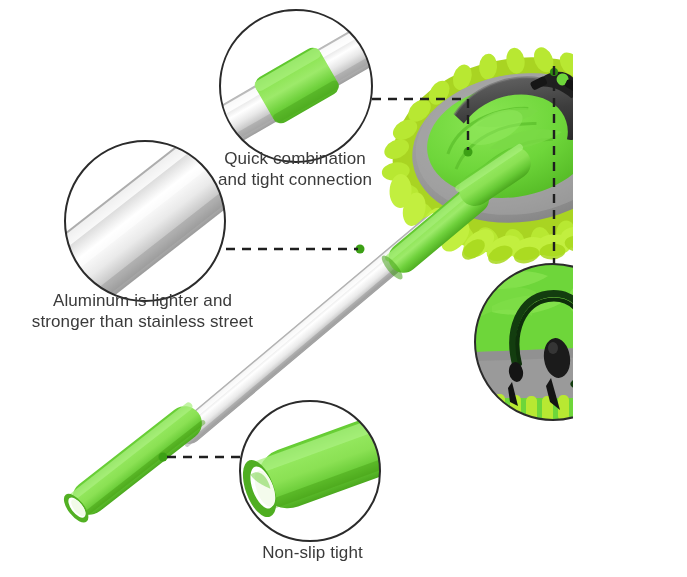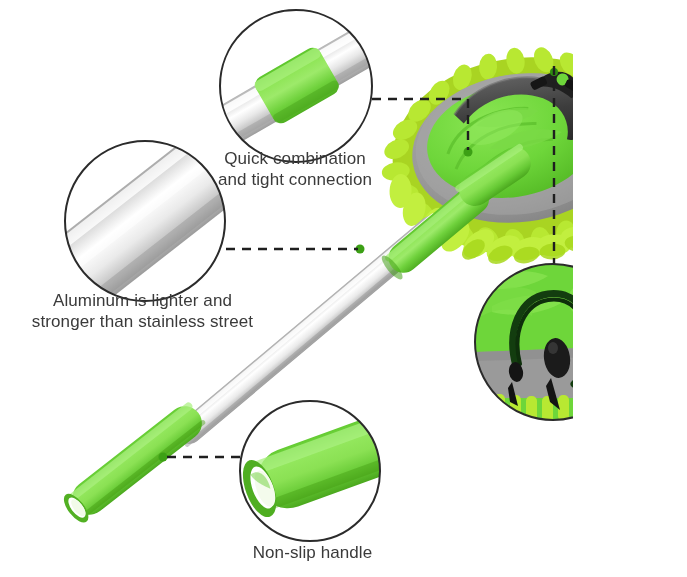--- a/index.html
+++ b/index.html
@@ -342,15 +342,15 @@
     </g>
   </svg>
 
   <div class="callout-label" id="label-quick">Quick combination
 and tight connection</div>
 
   <div class="callout-label" id="label-alum">Aluminum is lighter and
 stronger than stainless street</div>
 
 
-  <div class="callout-label" id="label-grip">Non-slip handle</div>
+  <div class="callout-label" id="label-grip">Non-slip tight</div>
 
 </div>
 
 </body></html>

